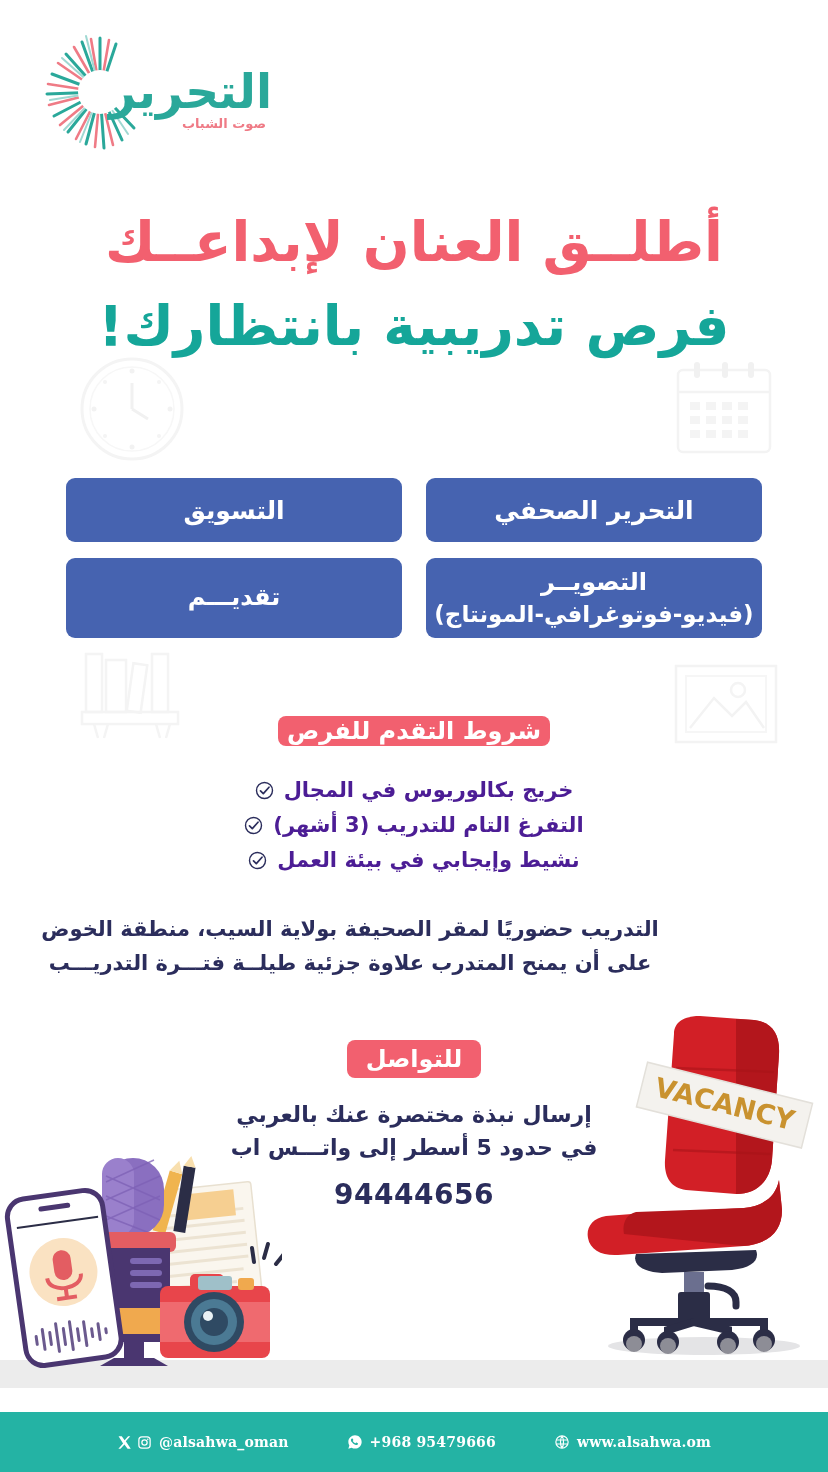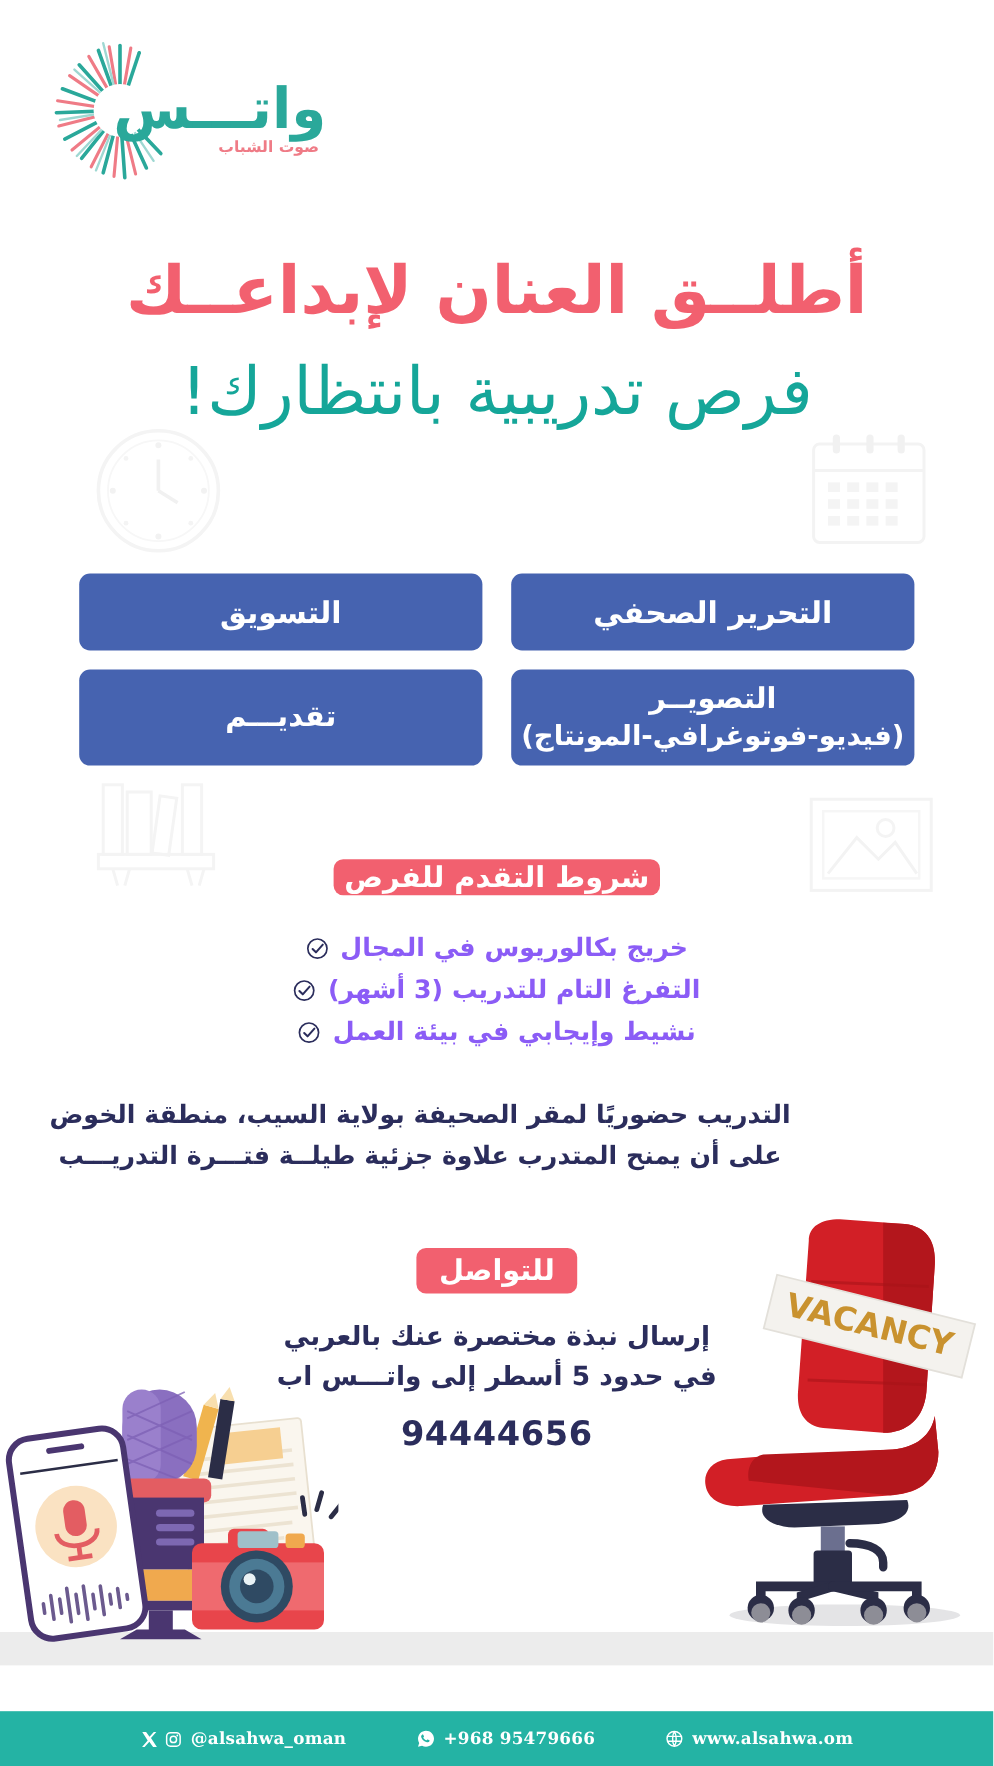--- a/index.html
+++ b/index.html
@@ -44,36 +44,36 @@
     margin-top: 2px; margin-right: 6px; direction: rtl; padding-left: 34px;
   }
 
   
   .headline { position: absolute; left: 0; top: 212px; width: 828px; text-align: center; z-index: 4; }
   .hl-line1 {
     font-size: 55px; font-weight: 700; color: #f2606f;
     letter-spacing: 0px; line-height: 1.12; direction: rtl;
   }
   .hl-line2 {
-    font-size: 55px; font-weight: 400; color: #15a699;
+    font-size: 55px; font-weight: 700; color: #15a699;
     line-height: 1.12; margin-top: 22px; direction: rtl;
   }
 
   
   .cats {
     position: absolute; left: 66px; top: 478px;
     width: 696px; z-index: 4;
     display: flex; flex-wrap: wrap; gap: 16px 24px;
     direction: rtl;
   }
   .cat {
     width: 336px; border-radius: 9px;
     background: #4663b0; color: #ffffff;
     display: flex; flex-direction: column;
-    justify-content: center;
+    align-items: center; justify-content: center;
     text-align: center; direction: rtl;
     font-weight: 700; letter-spacing: .2px;
   }
   .cat.one-line { height: 64px; font-size: 25px; }
   .cat.two-line { height: 80px; font-size: 24px; line-height: 1.32; }
   .cat .l2 { font-size: 23px; }
 
   
   .pill {
     position: absolute; z-index: 4;
@@ -86,21 +86,21 @@
   .pill-contact    { left: 347px; top: 1040px; width: 134px; height: 38px; font-size: 24px; }
 
   
   .conds {
     position: absolute; left: 0; top: 778px; width: 828px; z-index: 4;
     text-align: center; direction: rtl;
   }
   .cond-row {
     display: flex; align-items: center; justify-content: center;
     gap: 10px; margin-bottom: 11px;
-    color: #8b5cf6; font-size: 21px; font-weight: 600; direction: rtl;
+    color: #4c1d95; font-size: 21px; font-weight: 600; direction: rtl;
   }
   .check-icon { width: 19px; height: 19px; flex: 0 0 19px; }
 
   
   .para {
     position: absolute; left: 0; top: 912px; width: 700px; z-index: 4;
     text-align: center; direction: rtl;
     color: #2b2d5c; font-size: 21px; font-weight: 600; line-height: 1.62;
   }
 
@@ -126,21 +126,21 @@
   .gray-band {
     position: absolute; left: 0; bottom: 84px;
     width: 828px; height: 28px; background: #ececec; z-index: 2;
   }
   .white-gap {
     position: absolute; left: 0; bottom: 46px;
     width: 828px; height: 38px; background: #ffffff; z-index: 7;
   }
   .footer {
     position: absolute; left: 0; bottom: 0;
-    width: 828px; height: 46px; background: #24b3a4; z-index: 8;
+    width: 828px; height: 60px; background: #24b3a4; z-index: 8;
     display: flex; align-items: center; justify-content: center;
     gap: 58px; direction: ltr;
   }
   .f-item {
     display: flex; align-items: center; gap: 7px;
     color: #ffffff; font-size: 14px; font-weight: 600;
     font-family: "DejaVu Serif", "Liberation Serif", serif;
     letter-spacing: .2px;
   }
   .f-icons { display: flex; align-items: center; gap: 5px; }
@@ -250,21 +250,21 @@
             <line x1="58" y1="60" x2="8" y2="68"></line>
             <line x1="58" y1="60" x2="22" y2="98"></line>
             <line x1="58" y1="60" x2="38" y2="110"></line>
             <line x1="58" y1="60" x2="86" y2="102"></line>
           </g>
         </g>
         <circle cx="58" cy="60" r="22" fill="#ffffff"></circle>
       </svg>
     </div>
     <div class="logo-text">
-      <div class="logo-main">واتـــس</div>
+      <div class="logo-main">التحرير</div>
       <div class="logo-sub">صوت الشباب</div>
     </div>
   </div>
 
   <div class="headline">
     <div class="hl-line1">أطلــق العنان لإبداعــك</div>
     <div class="hl-line2">فرص تدريبية بانتظارك!</div>
   </div>
 
   <div class="cats">

